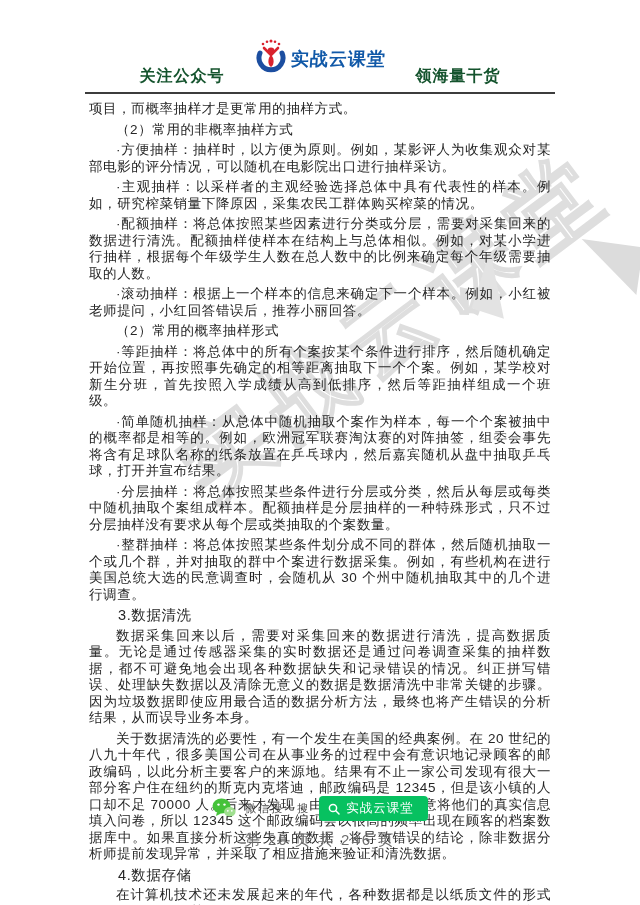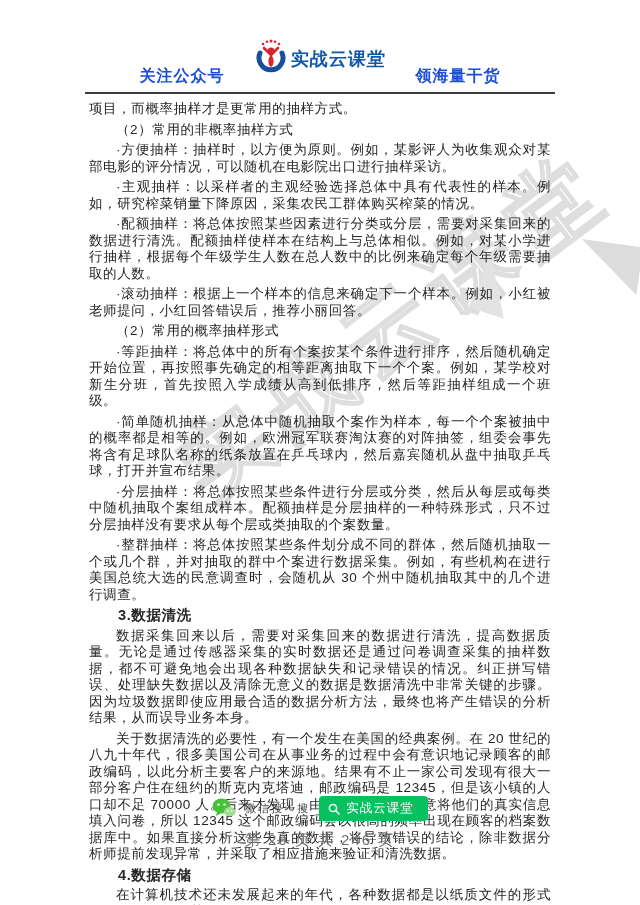--- a/index.html
+++ b/index.html
@@ -5,21 +5,21 @@
   html,body{margin:0;padding:0;background:#ffffff;}
   body{width:640px;height:905px;overflow:hidden;position:relative;
        font-family:"Liberation Sans","DejaVu Sans",sans-serif;}
   .page{position:absolute;inset:0;background:#fff;}
 
   
   .header{position:absolute;top:0;left:85px;width:470px;height:94px;
           border-bottom:2px solid #3c3c3c;box-sizing:border-box;
           display:flex;justify-content:center;align-items:flex-end;
           gap:30px;padding-bottom:5px;}
-  .hdr-label{font-size:16px;font-weight:bold;color:#1d4ed8;letter-spacing:1px;}
+  .hdr-label{font-size:16px;font-weight:bold;color:#14532d;letter-spacing:1px;}
   .brand{display:flex;align-items:center;gap:4px;margin-bottom:8px;}
   .brand-text{font-size:18px;font-weight:900;color:#1159a8;
               letter-spacing:1px;transform:skewX(-4deg);}
 
   
   .watermark{position:absolute;top:420px;left:190px;width:600px;
              transform:rotate(-37deg);transform-origin:left center;
              font-size:88px;font-weight:bold;letter-spacing:14px;
              color:transparent;-webkit-text-stroke:2px #dedede;
              white-space:nowrap;pointer-events:none;z-index:1;}
@@ -28,21 +28,21 @@
              border-left:62px solid transparent;transform:rotate(8deg);}
   .wm-tri.t2{top:255px;left:480px;border-bottom:60px solid #e3e3e3;
              border-right:34px solid transparent;transform:rotate(18deg);}
 
   
   .content{position:absolute;top:97px;left:85px;width:470px;z-index:2;
            font-size:13.5px;line-height:16.5px;color:#262626;
            letter-spacing:0.6px;text-align:justify;word-break:break-all;}
   .content p{margin:4px;}
   .content p.indent{text-indent:2em;}
-  .content p.heading{text-indent:2em;font-weight:bold;font-size:14.5px;}
+  .content p.heading{text-indent:2em;font-weight:normal;font-size:14.5px;}
 
   
   .footer-row{position:absolute;top:796px;left:0;width:640px;z-index:2;
               display:flex;justify-content:center;align-items:center;gap:9px;}
   .wx-label{font-size:11px;color:#474747;letter-spacing:2px;}
   .search-btn{display:flex;align-items:center;gap:6px;background:#07c160;
               color:#fff;font-size:12.5px;letter-spacing:1px;
               padding:4px 14px 4px 9px;border-radius:4px;border:none;
               cursor:pointer;}
   .page-info{position:absolute;top:831px;left:0;width:640px;z-index:2;

